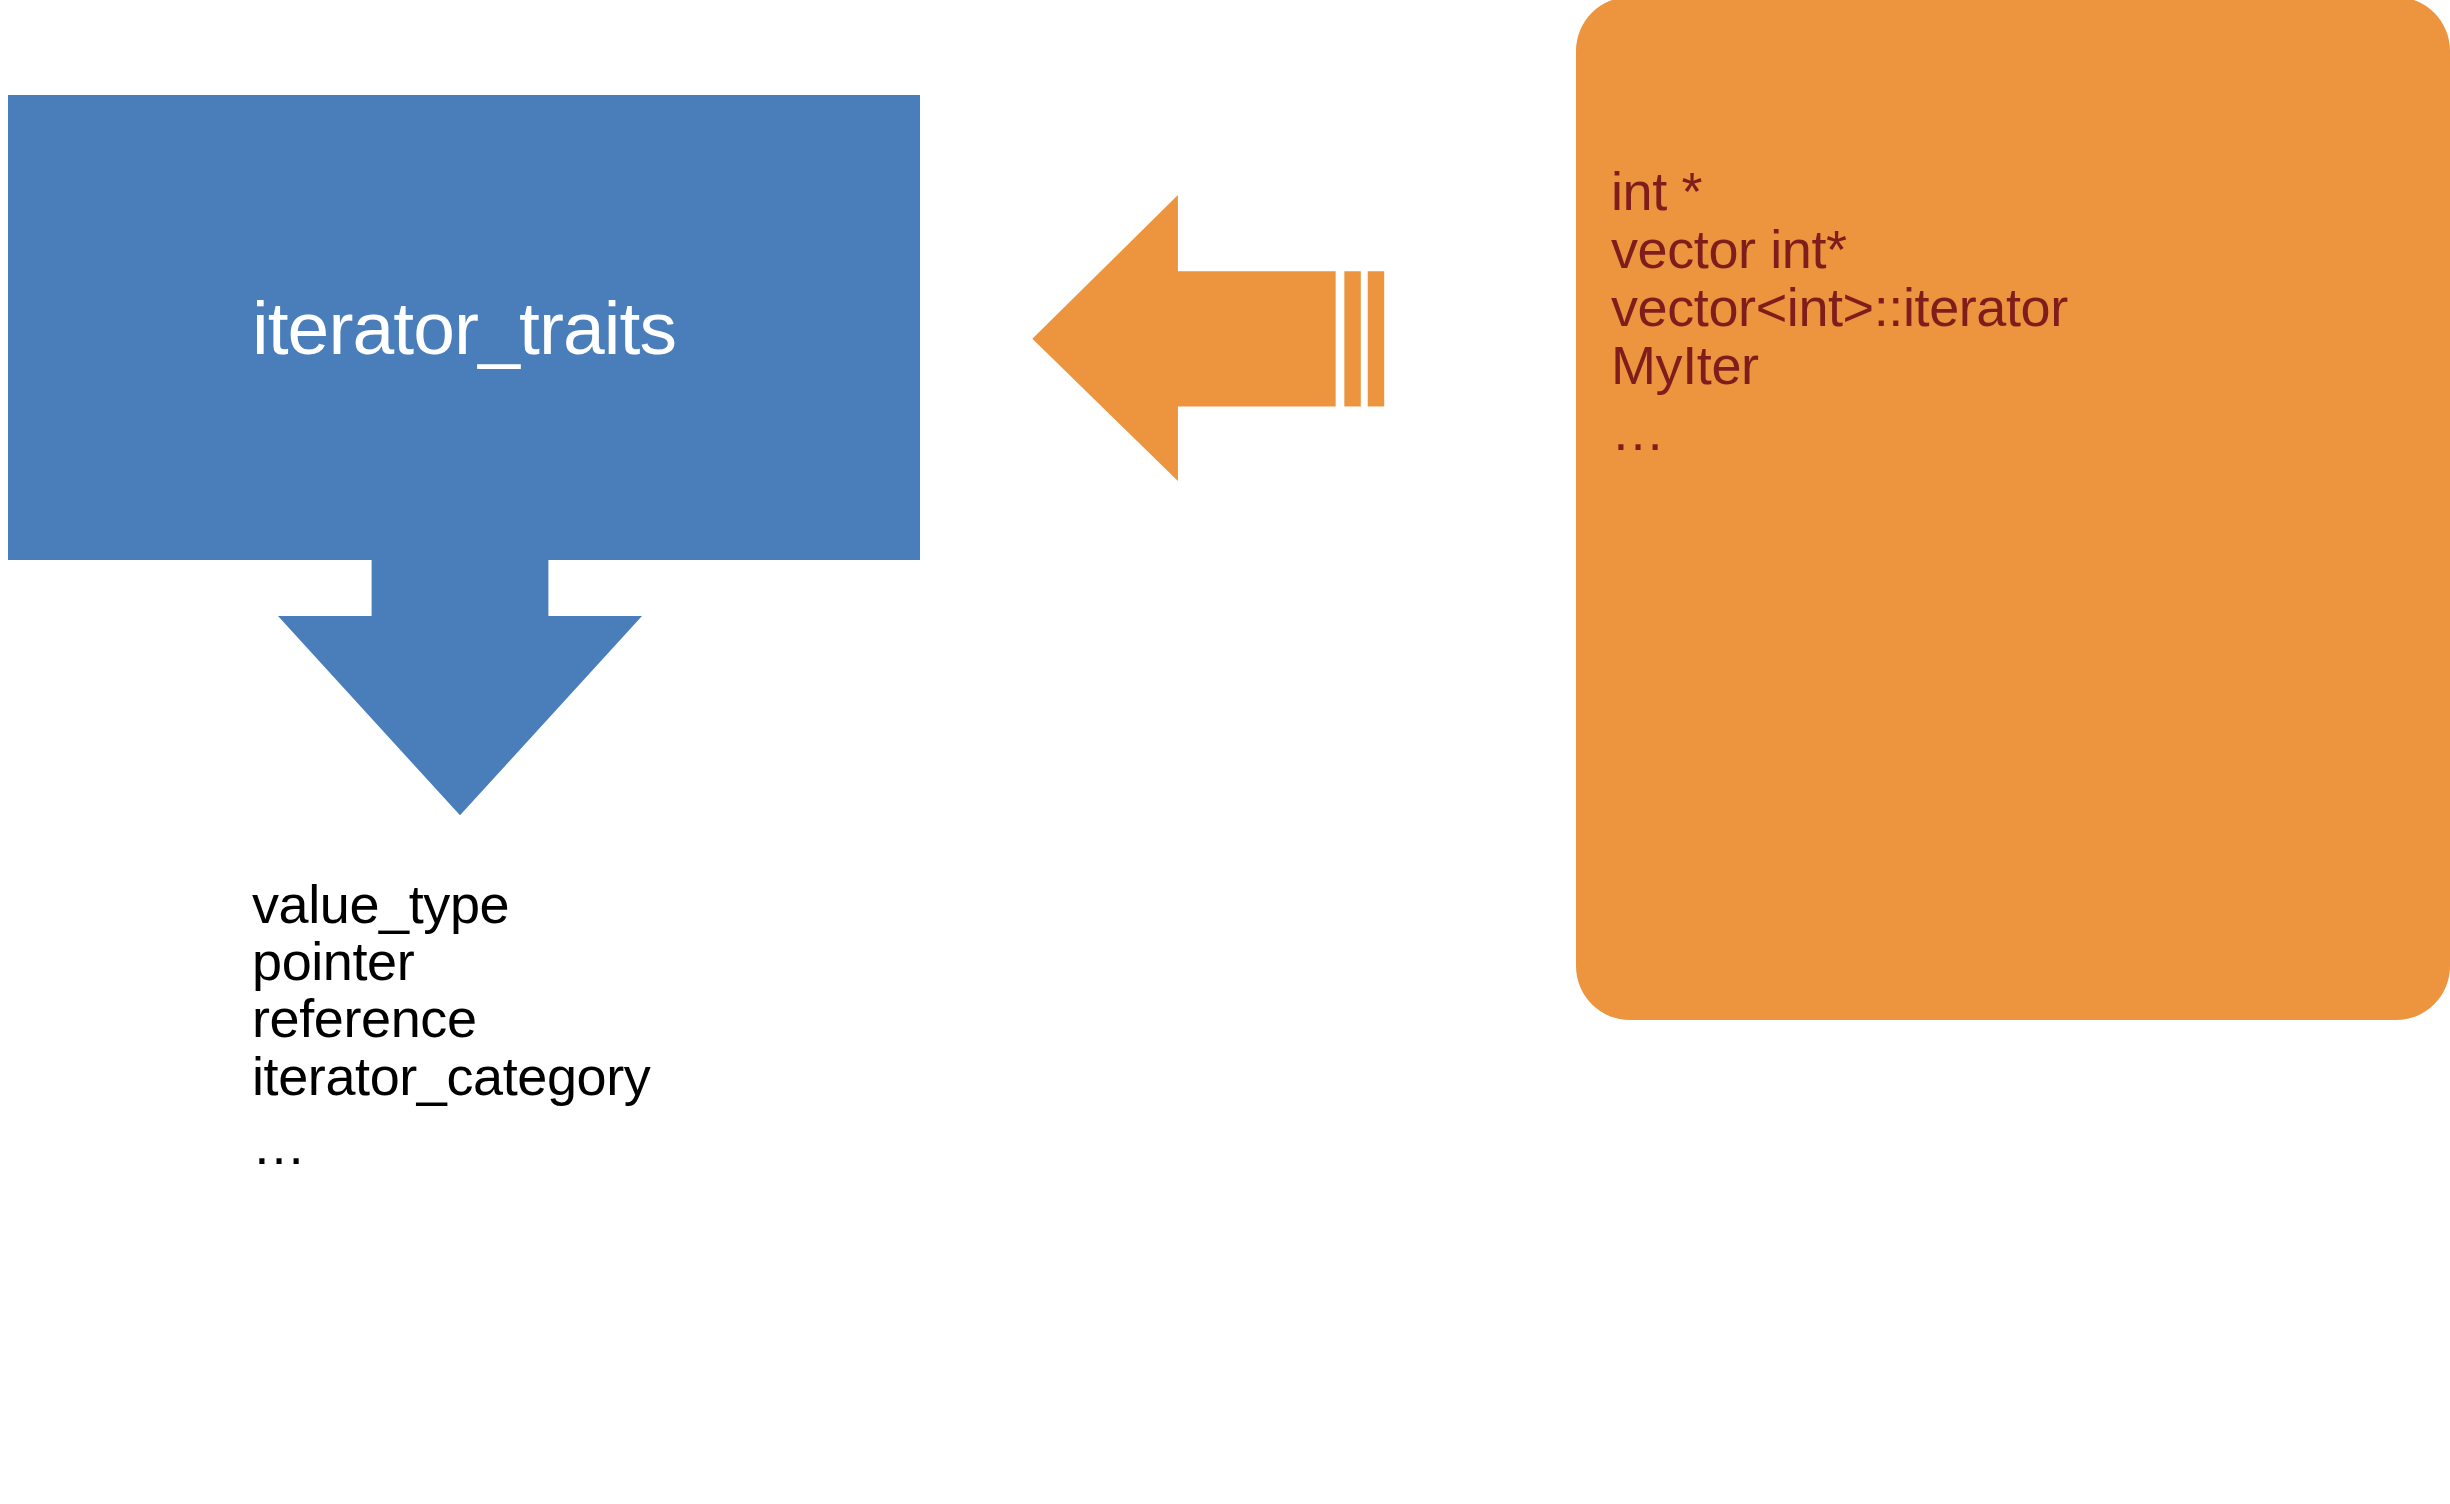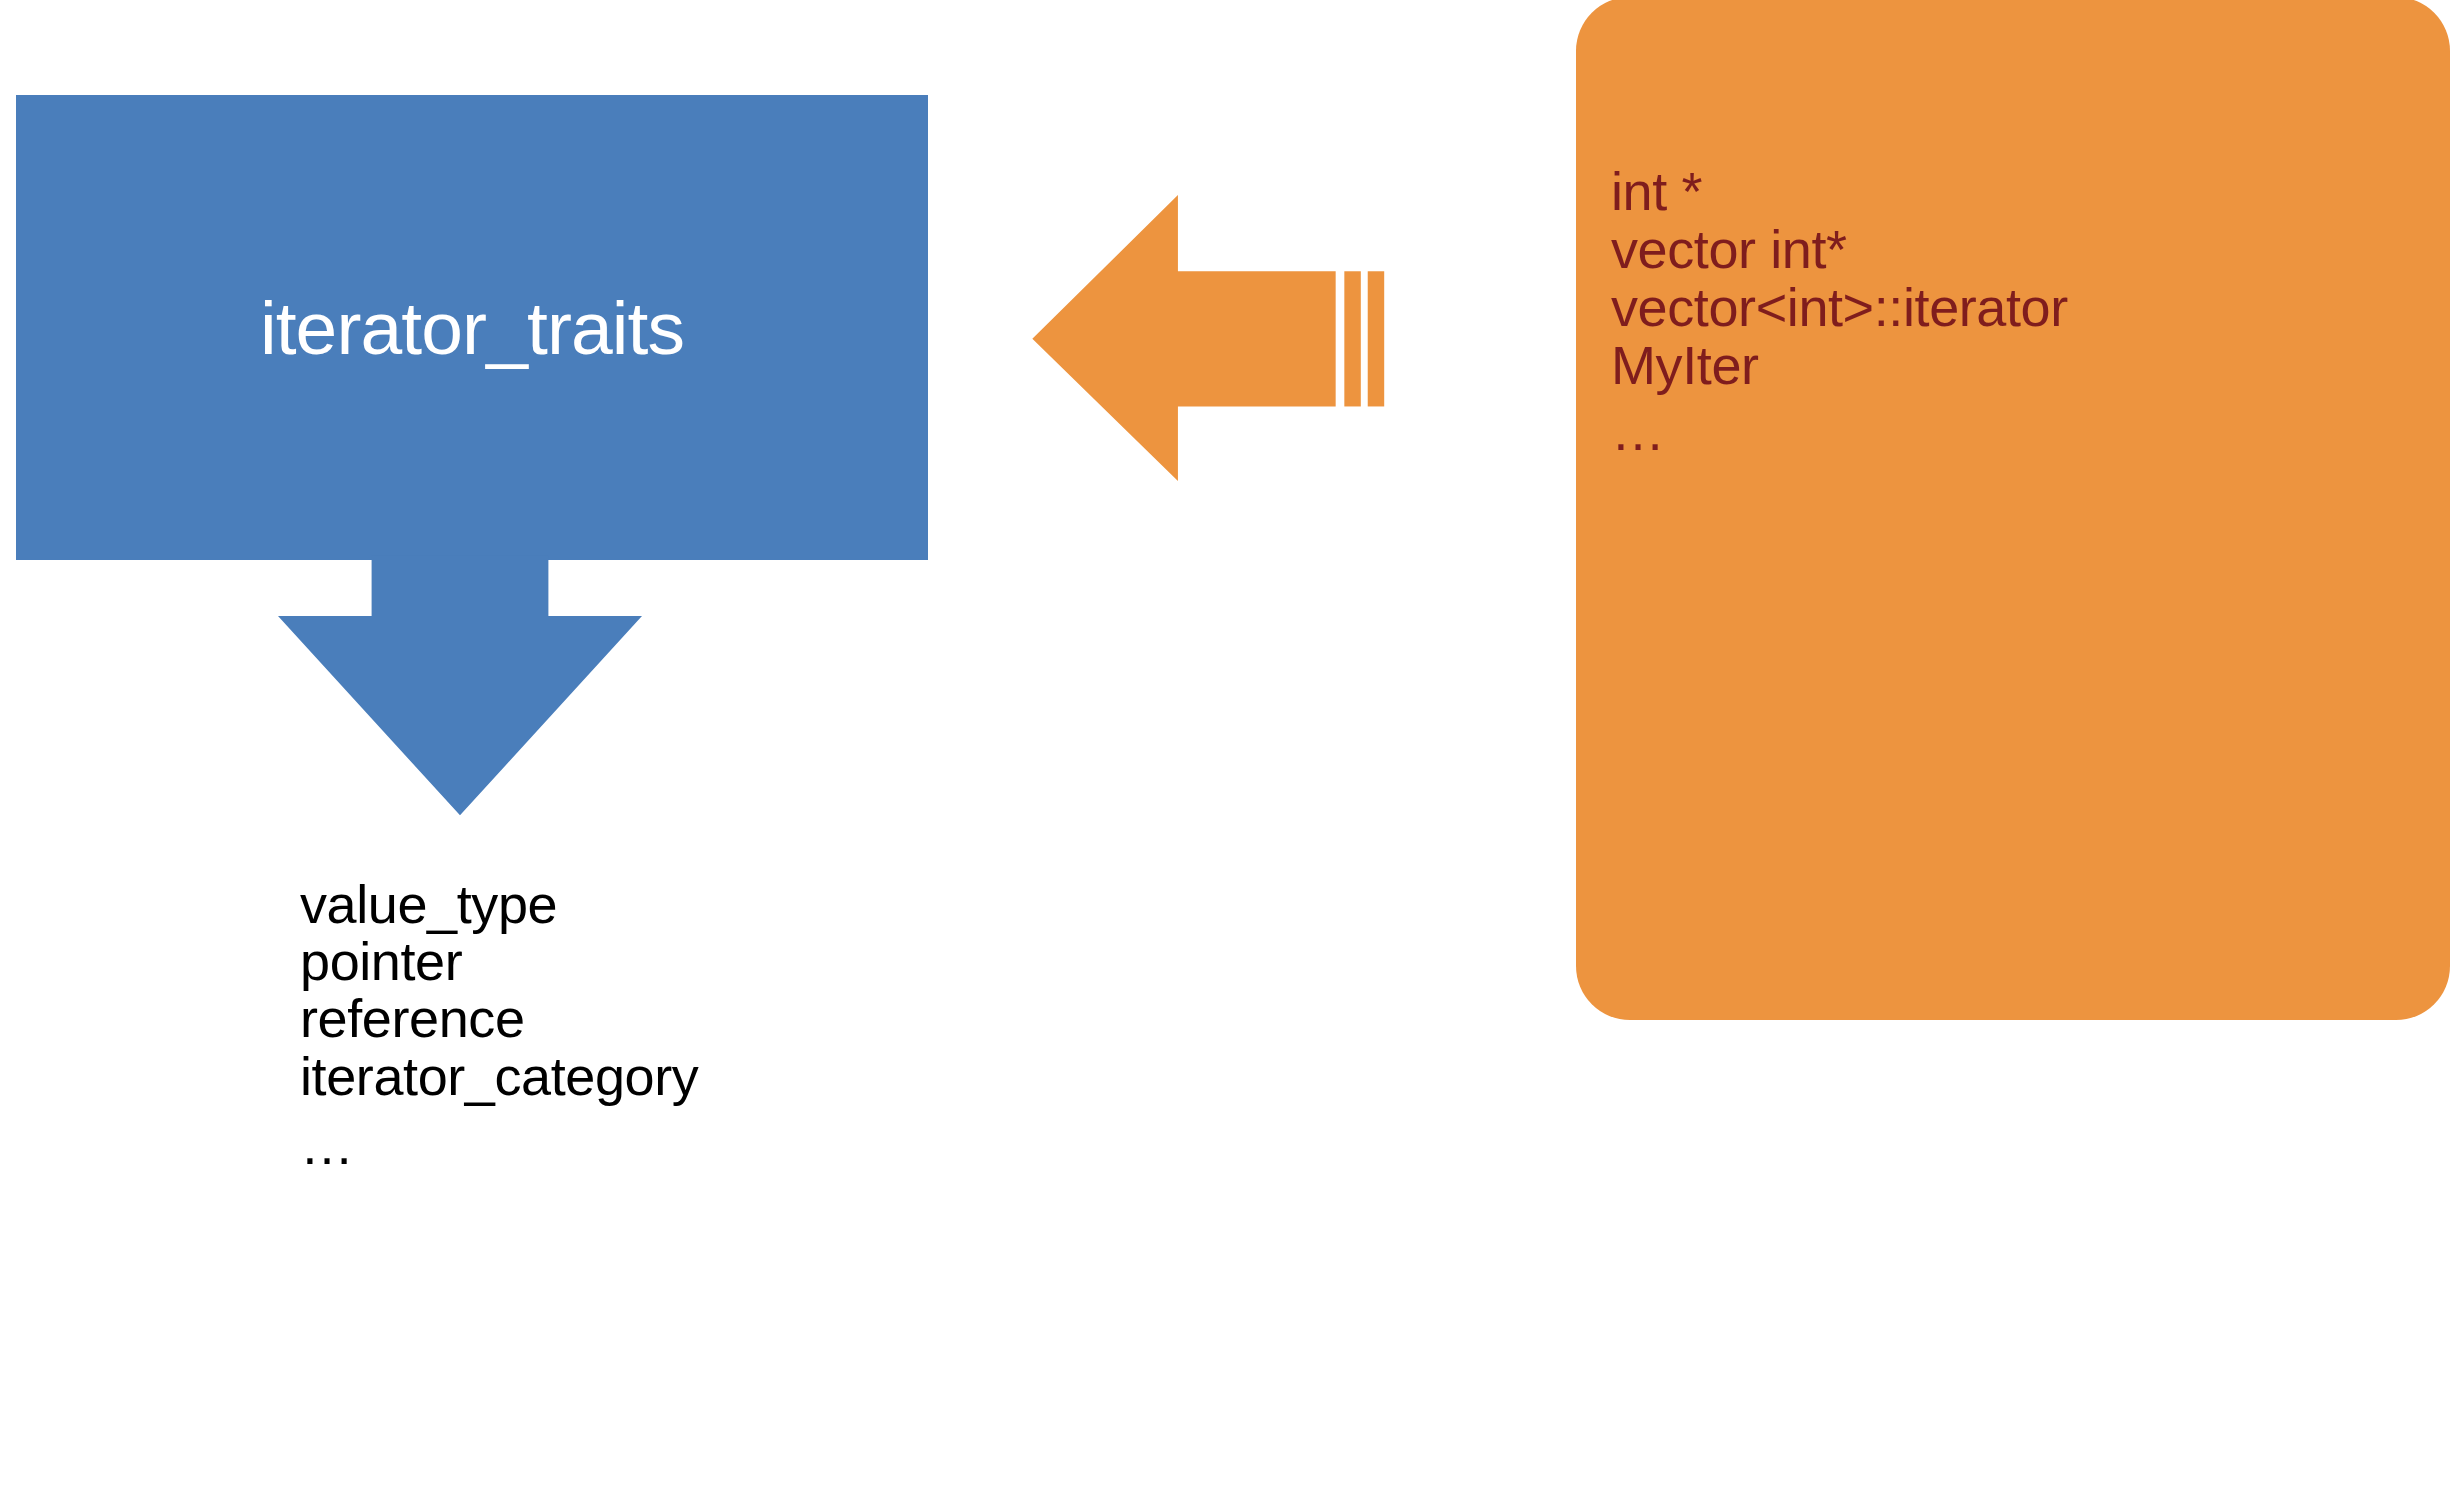--- a/index.html
+++ b/index.html
@@ -14,21 +14,21 @@
     position: relative;
     width: 2450px;
     height: 1505px;
     background: #ffffff;
     overflow: hidden;
   }
 
   
   .blue-box {
     position: absolute;
-    left: 16px;
+    left: 8px;
     top: 95px;
     width: 912px;
     height: 465px;
     background: #4a7ebb;
     box-sizing: border-box;
   }
   .blue-box-label {
     position: absolute;
     left: 0;
     top: 0;
@@ -99,21 +99,20 @@
   .traits-list {
     position: absolute;
     left: 252px;
     top: 876px;
     color: #000000;
     font-size: 54px;
     line-height: 1.06;
     font-family: "Liberation Sans", sans-serif;
     font-weight: 400;
     letter-spacing: -0.4px;
-    margin-left: 48px;
   }
   .traits-list .row {
     white-space: nowrap;
   }
   .traits-list .row.ellipsis {
     letter-spacing: 3.5px;
     padding-top: 12px;
   }
 </style>
 </head>

